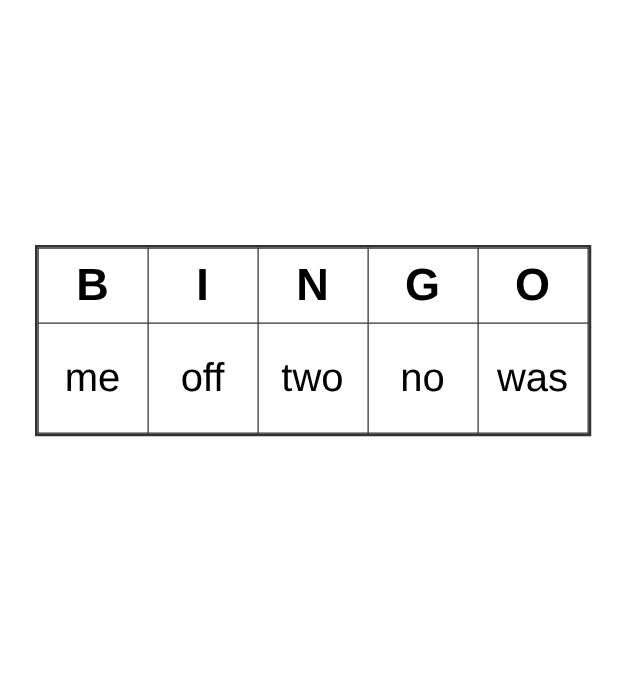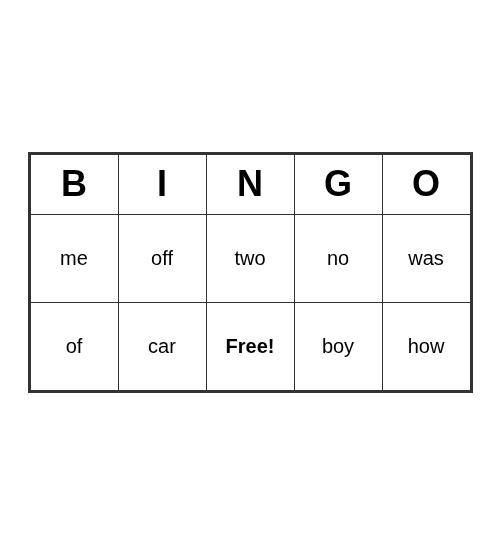--- a/index.html
+++ b/index.html
@@ -27,21 +27,21 @@
       border-collapse: collapse;
     }
 
     .bingo-table td,
     .bingo-table th {
       width: 88px;
       height: 88px;
       border: 1.5px solid #333;
       text-align: center;
       vertical-align: middle;
-      font-size: 20px;
+      font-size: 32px;
       font-family: Arial, sans-serif;
     }
 
     .bingo-table th {
       font-size: 36px;
       font-weight: bold;
       height: 60px;
       border: 1.5px solid #333;
     }
 
@@ -65,22 +65,15 @@
       </tr>
     </thead>
     <tbody>
       <tr>
         <td>me</td>
         <td>off</td>
         <td>two</td>
         <td>no</td>
         <td>was</td>
       </tr>
-      <tr>
-        <td>of</td>
-        <td>car</td>
-        <td class="free-space">Free!</td>
-        <td>boy</td>
-        <td>how</td>
-      </tr>
     </tbody>
   </table>
 </div>
 
 </body></html>

